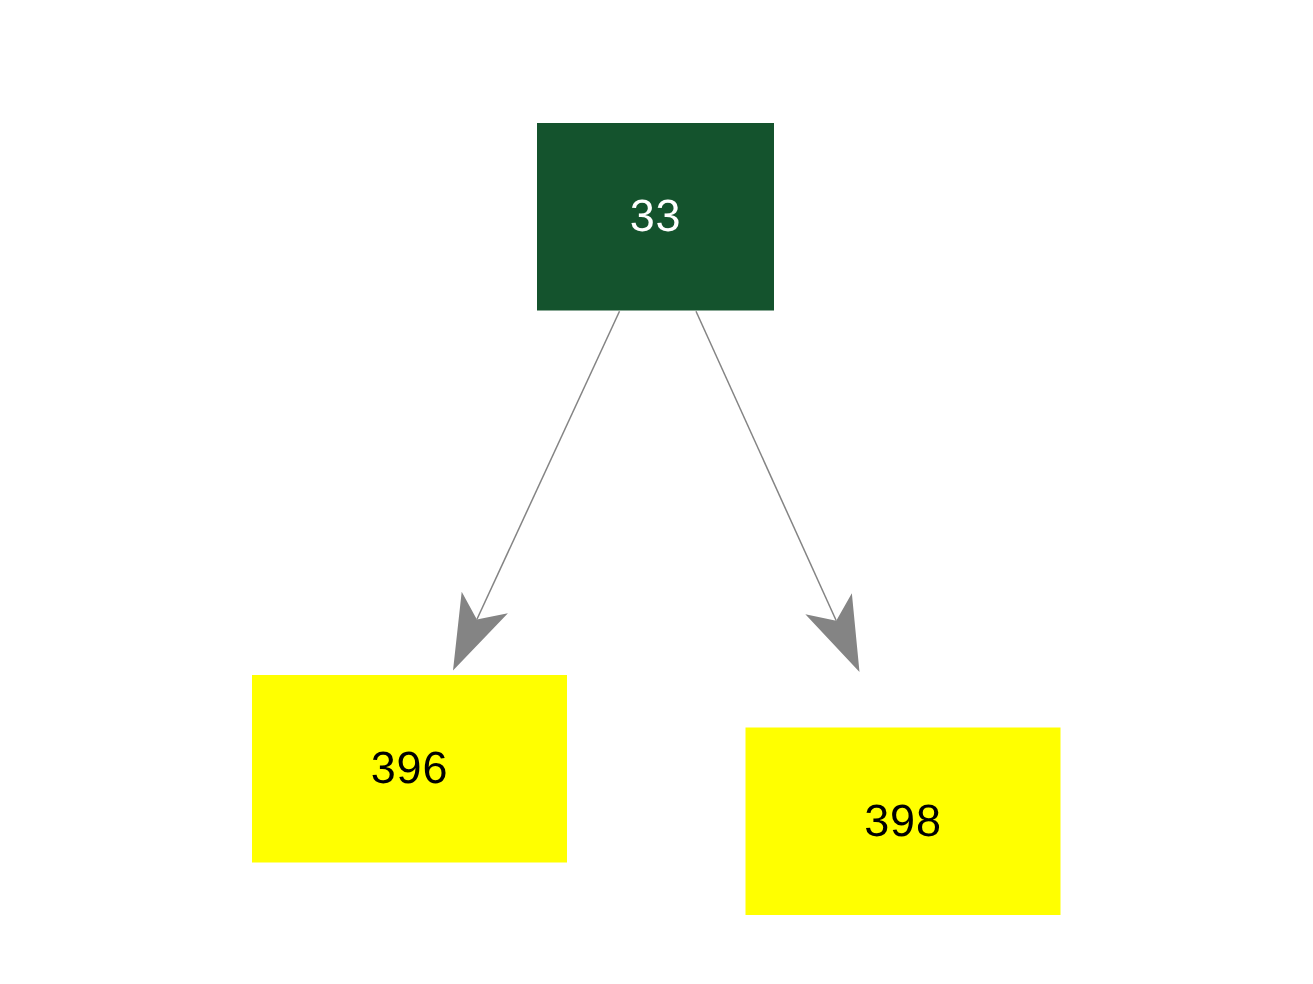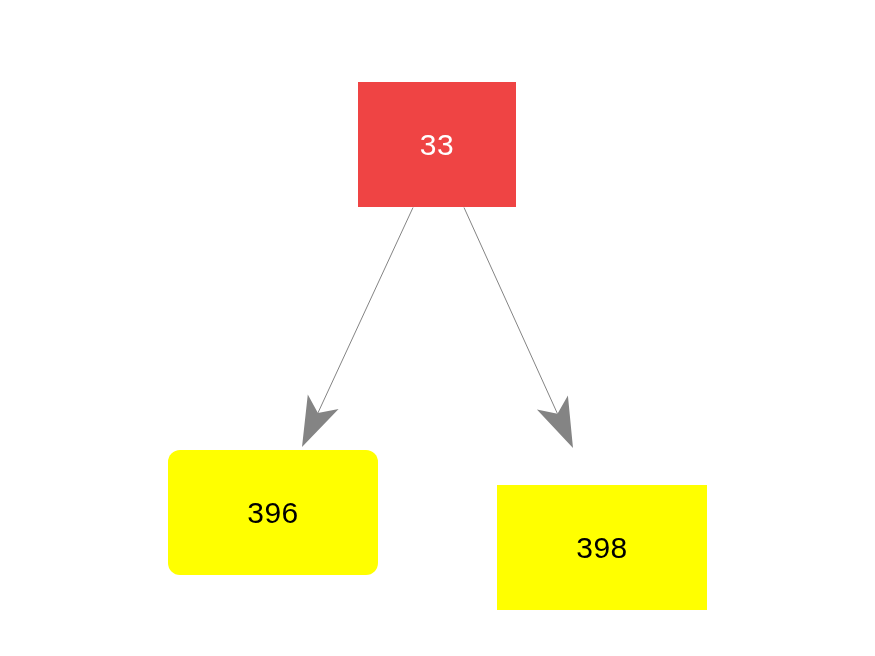--- a/index.html
+++ b/index.html
@@ -34,40 +34,40 @@
     box-sizing: border-box;
     cursor: default;
     user-select: none;
   }
   .node-label {
     font-size: 30px;
     line-height: 1;
     letter-spacing: 0.5px;
   }
   .node-root  { left: 358px; top: 82px;  width: 158px; height: 125px; }
-  .node-left  { left: 168px; top: 450px; width: 210px; height: 125px; border-radius: 12px; }
+  .node-left  { left: 168px; top: 450px; width: 210px; height: 125px; }
   .node-right { left: 497px; top: 450px; width: 210px; height: 125px; margin-top: 35px; }
 </style>
 </head>
 <body>
 
 <div class="canvas">
 
   <svg class="edges-layer" width="875" height="656" viewBox="0 0 875 656" aria-hidden="true">
     <g>
       <line class="edge-line" x1="413" y1="207.5" x2="317.9" y2="413" stroke="#848484"></line>
       <polygon points="302,447 307.8,394.5 317.9,413 338.6,408.9" fill="#848484"></polygon>
     </g>
     <g>
       <line class="edge-line" x1="464" y1="207.5" x2="557.5" y2="413.8" stroke="#848484"></line>
       <polygon points="573,448 567.9,395.5 557.5,413.8 536.9,409.5" fill="#848484"></polygon>
     </g>
   </svg>
 
-  <div class="node node-root" style="background-color: #ef4444;">
+  <div class="node node-root" style="background-color: #14532d;">
     <span class="node-label" style="color: rgb(255, 255, 255);">33</span>
   </div>
 
   <div class="node node-left" style="background-color: rgb(255, 255, 0);">
     <span class="node-label" style="color: rgb(0, 0, 0);">396</span>
   </div>
 
   <div class="node node-right" style="background-color: rgb(255, 255, 0);">
     <span class="node-label" style="color: rgb(0, 0, 0);">398</span>
   </div>

